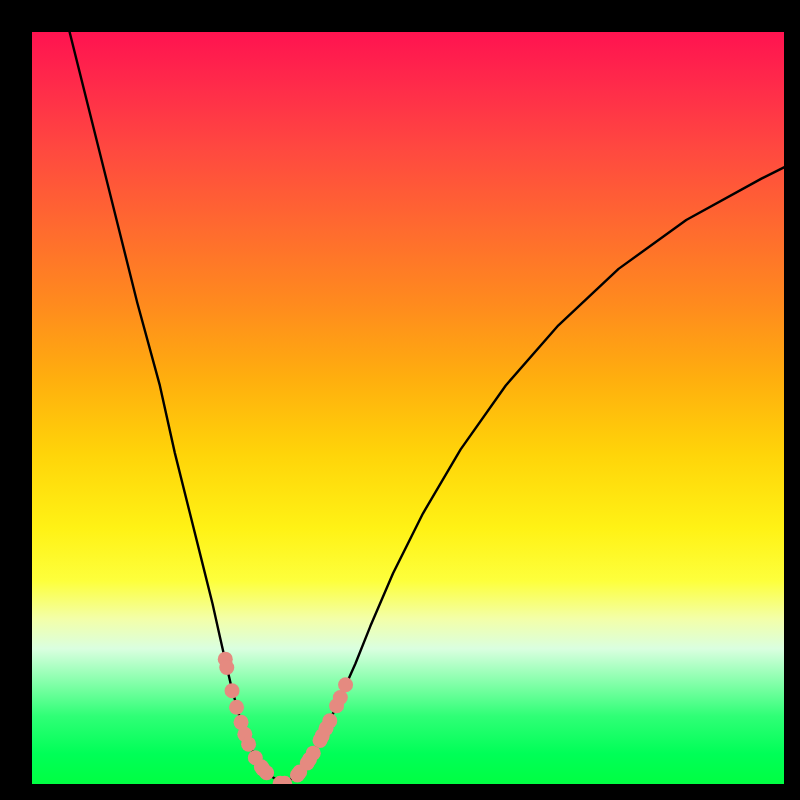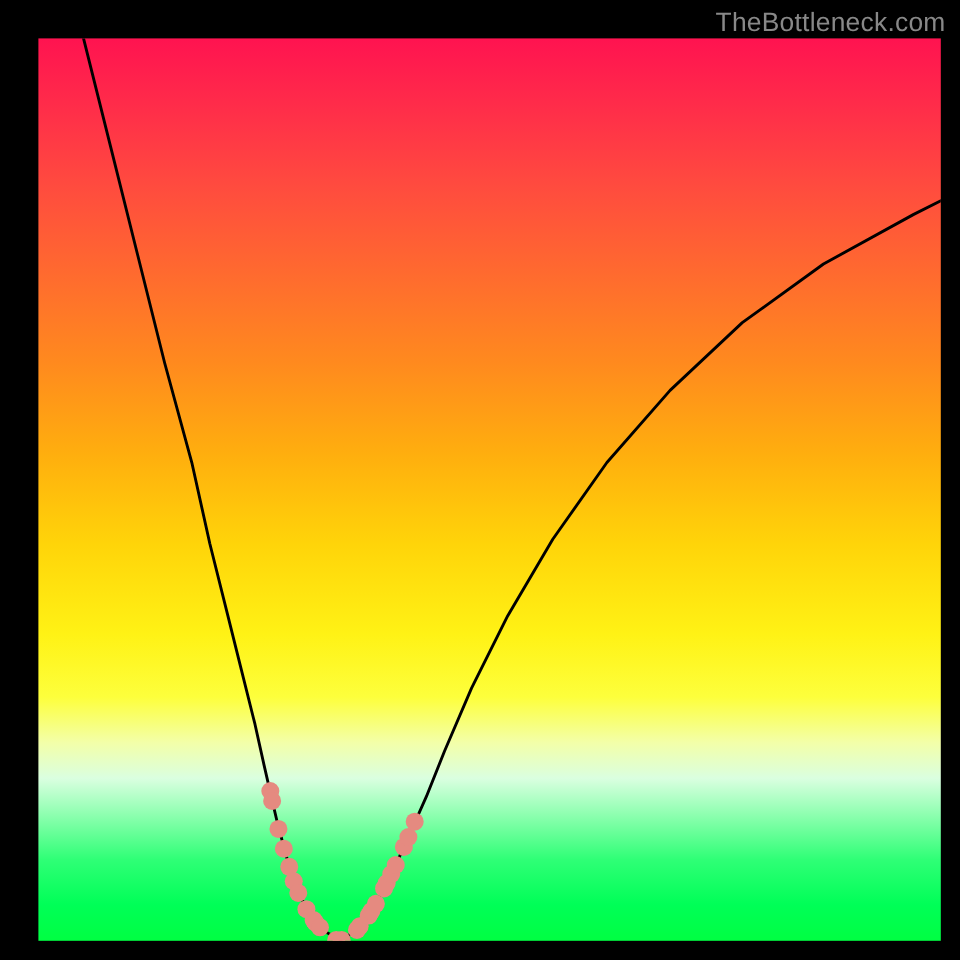--- a/index.html
+++ b/index.html
@@ -82,14 +82,13 @@
           <circle cx="288.02" cy="708.38" r="7.5" fill="#e58a80"></circle>
           <circle cx="290.27" cy="703.87" r="7.5" fill="#e58a80"></circle>
           <circle cx="294.03" cy="696.35" r="7.5" fill="#e58a80"></circle>
           <circle cx="297.79" cy="688.83" r="7.5" fill="#e58a80"></circle>
           <circle cx="304.56" cy="673.79" r="7.5" fill="#e58a80"></circle>
           <circle cx="308.32" cy="665.52" r="7.5" fill="#e58a80"></circle>
           <circle cx="313.58" cy="652.74" r="7.5" fill="#e58a80"></circle>
         </g>
     </svg>
   </div>
-  <div class="watermark">TheBottleneck.com</div>
 </div>
 
 </body></html>

